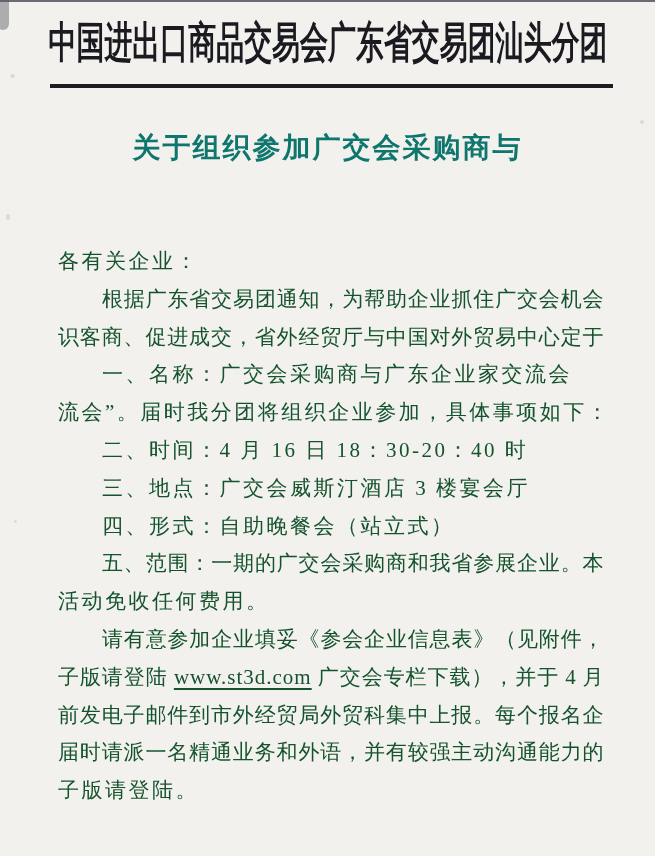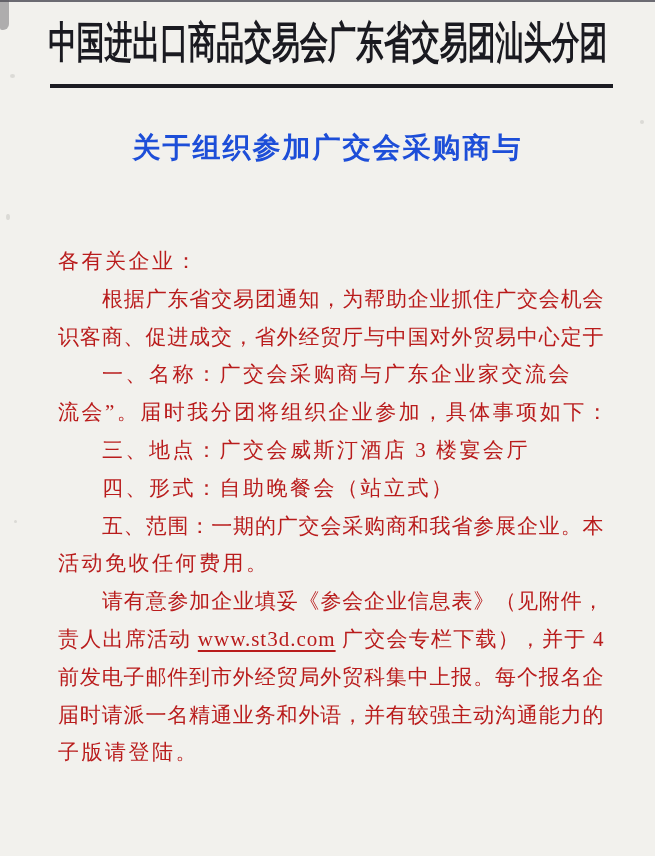--- a/index.html
+++ b/index.html
@@ -41,34 +41,34 @@
     transform-origin: center center;
   }
   .header-rule {
     position: absolute; top: 84px; left: 50px; width: 563px; height: 4px;
     background: #1c1c22;
   }
 
   
   .doc-title {
     position: absolute; top: 126px; left: 30px; width: 595px;
-    text-align: center; color: #1d4ed8;
+    text-align: center; color: #0f766e;
   }
   .doc-title .title-line {
     line-height: 43px;
     font-size: 28px;
     font-weight: bold;
     letter-spacing: 2px;
     white-space: nowrap;
   }
 
   
   .doc-body {
     position: absolute; top: 243px; left: 58px; width: 546px;
-    color: #b91c1c;
+    color: #14532d;
   }
   .line {
     height: 37.8px;
     line-height: 37.8px;
     font-size: 21px;
     letter-spacing: 2.5px;
     white-space: nowrap;
   }
   .line.fill {
     letter-spacing: 0.5px;
@@ -105,23 +105,24 @@
 </div>
 
 <div class="doc-body">
   <div class="line">各有关企业：</div>
 
   <div class="line fill indent">根据广东省交易团通知，为帮助企业抓住广交会机会结</div>
   <div class="line fill">识客商、促进成交，省外经贸厅与中国对外贸易中心定于第</div>
   <div class="line indent">一、名称：广交会采购商与广东企业家交流会</div>
 
   <div class="line">流会”。届时我分团将组织企业参加，具体事项如下：</div>
+  <div class="line indent">二、时间：4 月 16 日 18：30-20：40 时</div>
   <div class="line indent">三、地点：广交会威斯汀酒店 3 楼宴会厅</div>
   <div class="line indent">四、形式：自助晚餐会（站立式）</div>
   <div class="line fill indent">五、范围：一期的广交会采购商和我省参展企业。本次</div>
   <div class="line">活动免收任何费用。</div>
 
   <div class="line fill indent">请有意参加企业填妥《参会企业信息表》（见附件，电</div>
-  <div class="line fill"><span>责人出席活动 </span><span class="url">www.st3d.com</span><span> 广交会专栏下载），并于 4 月 5 日</span></div>
+  <div class="line fill"><span>子版请登陆 </span><span class="url">www.st3d.com</span><span> 广交会专栏下载），并于 4 月 5 日</span></div>
   <div class="line fill">前发电子邮件到市外经贸局外贸科集中上报。每个报名企业</div>
   <div class="line fill">届时请派一名精通业务和外语，并有较强主动沟通能力的负</div>
   <div class="line">子版请登陆。</div>
 </div>
 
 </body></html>

